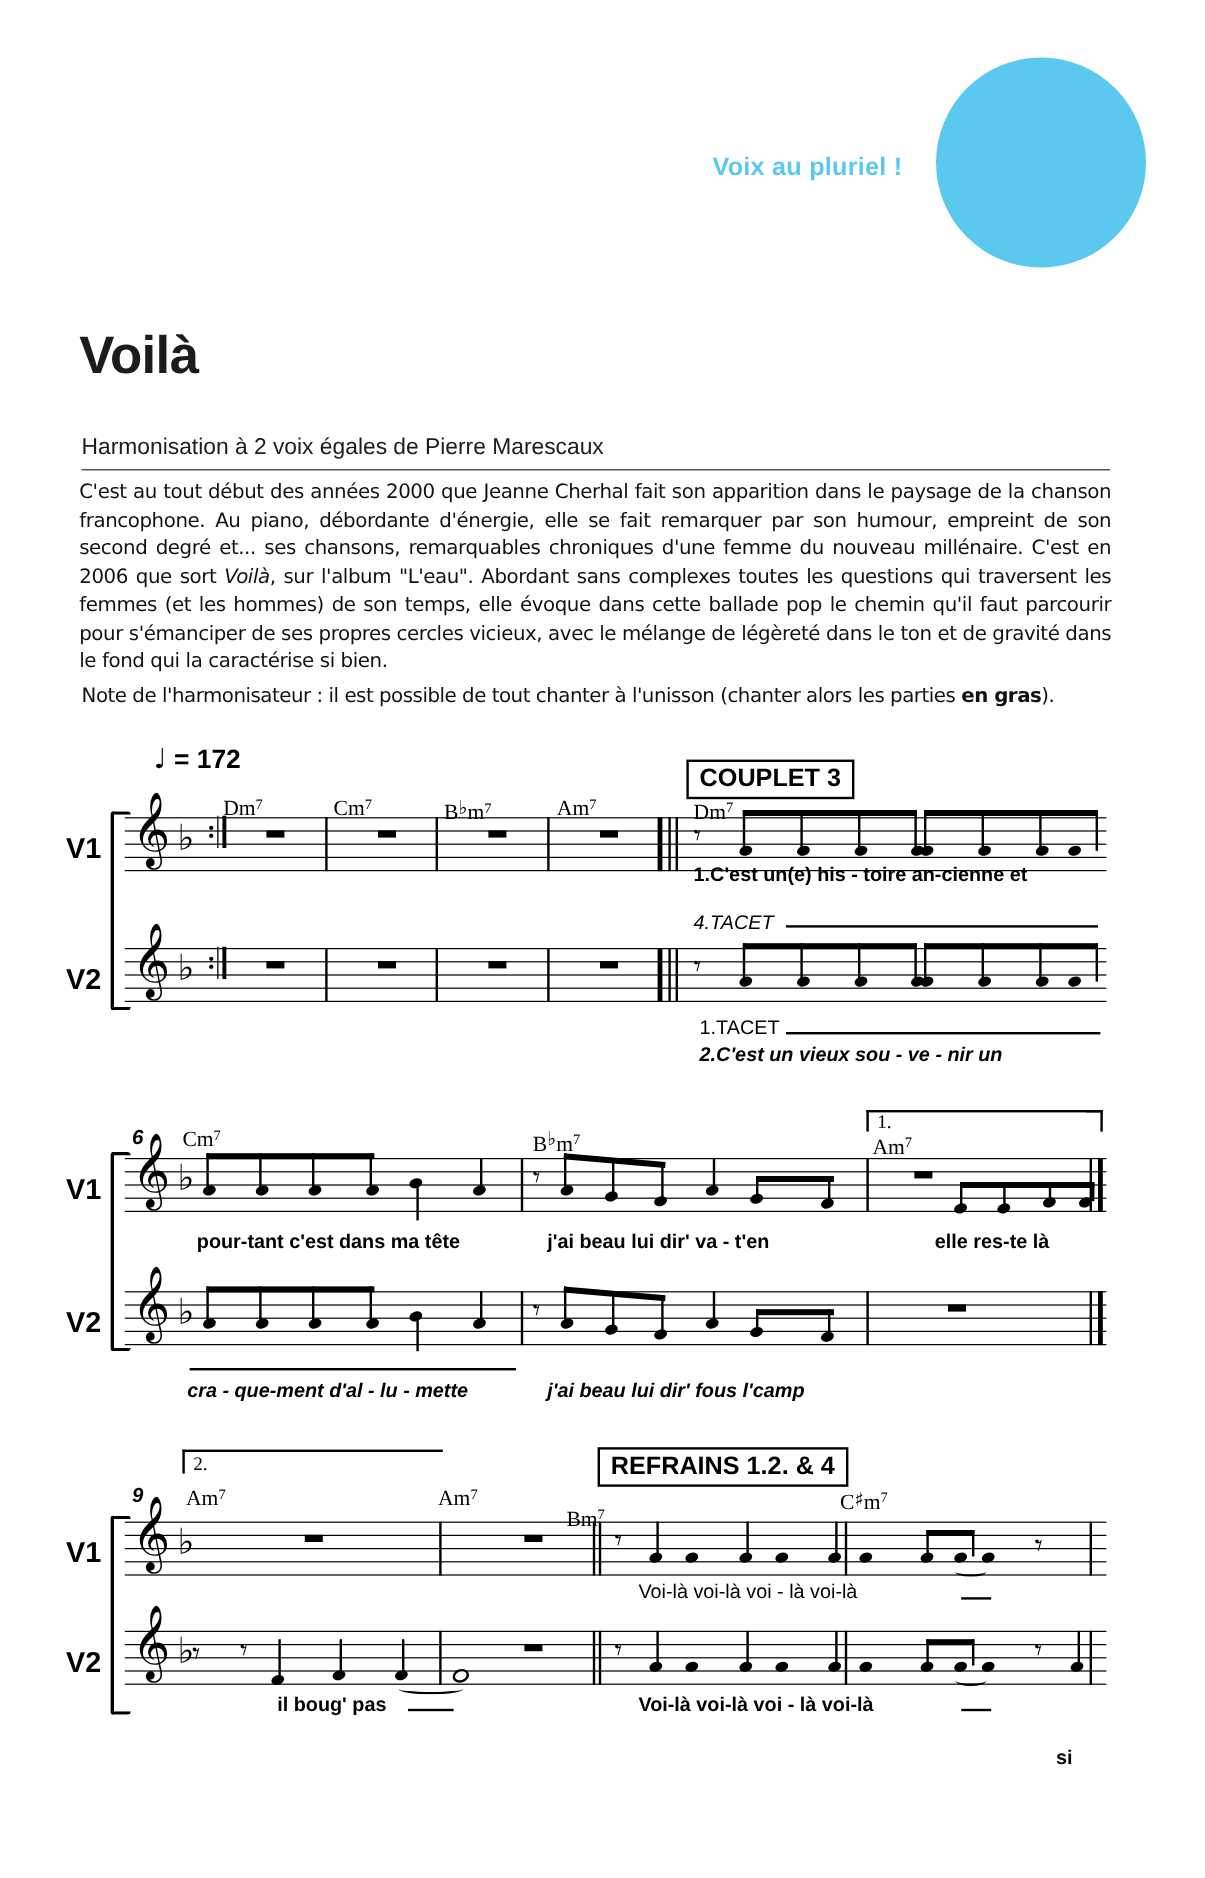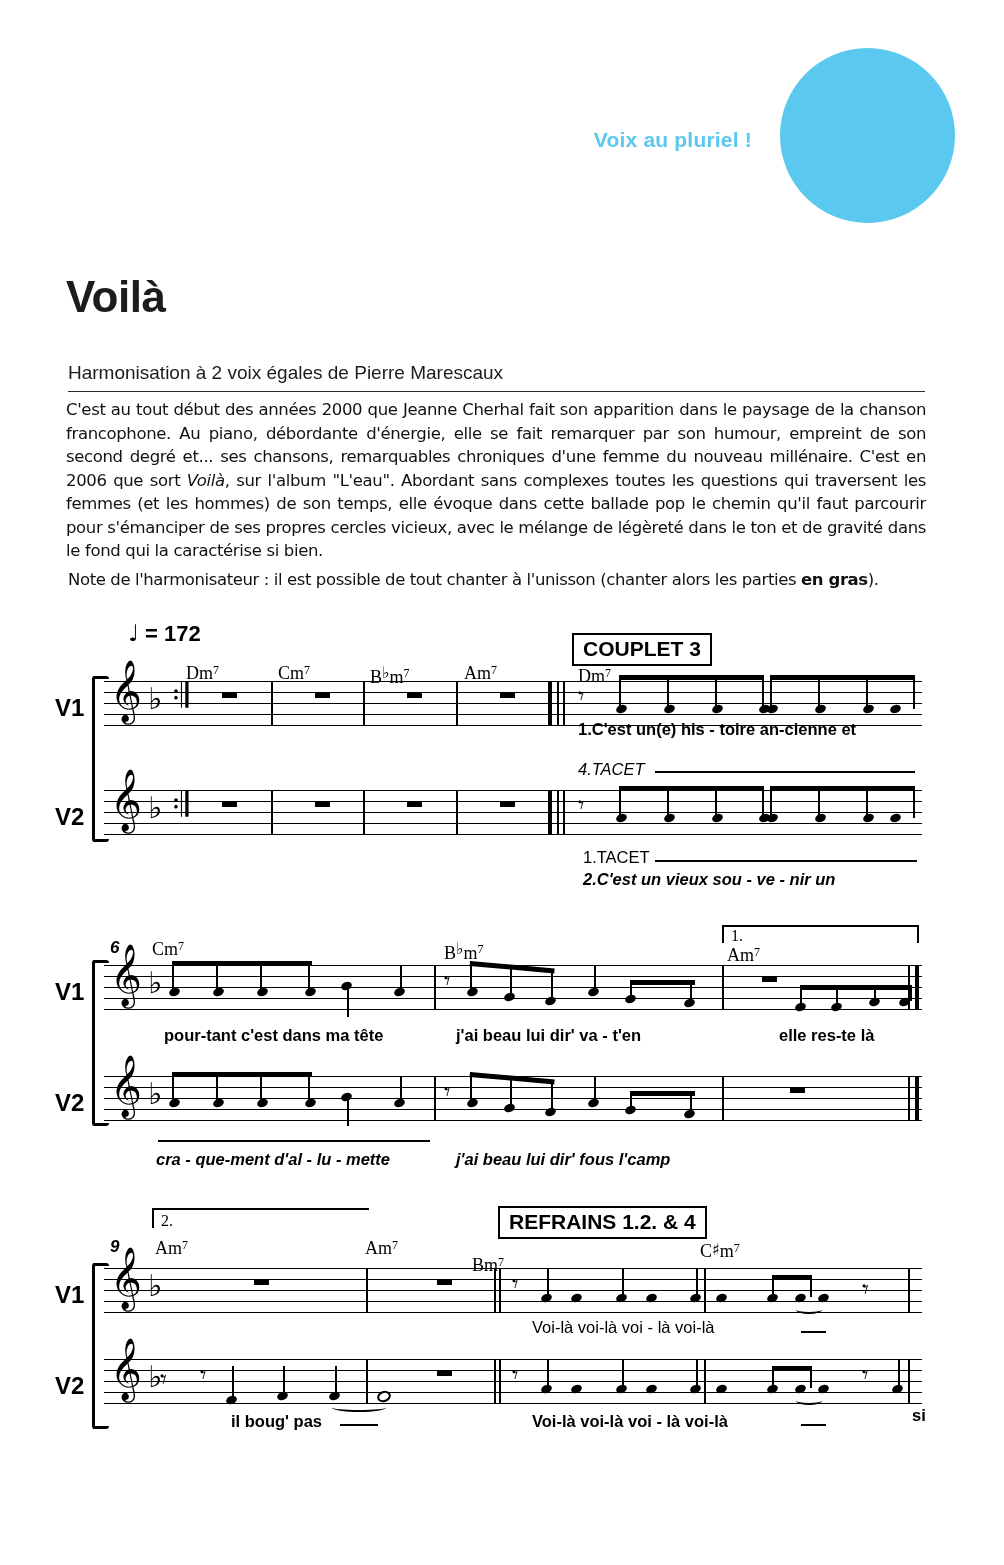--- a/index.html
+++ b/index.html
@@ -504,17 +504,17 @@
       <div class="tie" style="left:796px; top:1396px; width:26px;"></div>
       <div class="erest" style="left:862px; top:1363px;">𝄾</div>
       <div class="stem" style="left:898px; top:1359px; height:28px;"></div>
         <div class="note-head" style="left:892px; top:1385px;"></div>
     </div>
 
     <div class="lyr b" style="left:231px; top:1412px;">il  boug'  pas</div>
     <div class="extline" style="left:340px; top:1424px; width:38px;"></div>
     <div class="lyr b" style="left:532px; top:1412px;">Voi-là    voi-là    voi - là    voi-là</div>
     <div class="extline" style="left:801px; top:1424px; width:25px;"></div>
-    <div class="lyr b" style="left:880px; top:1406px;margin-left:32px;">si</div>
+    <div class="lyr b" style="left:880px; top:1456px;">si</div>
   </div>
 
 
 </div>
 
 </body></html>

